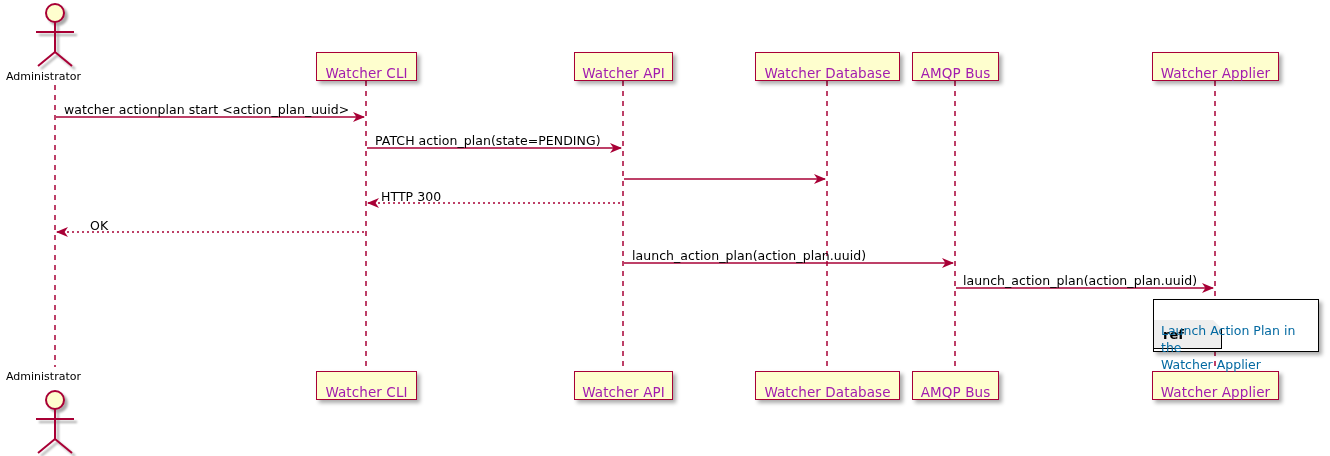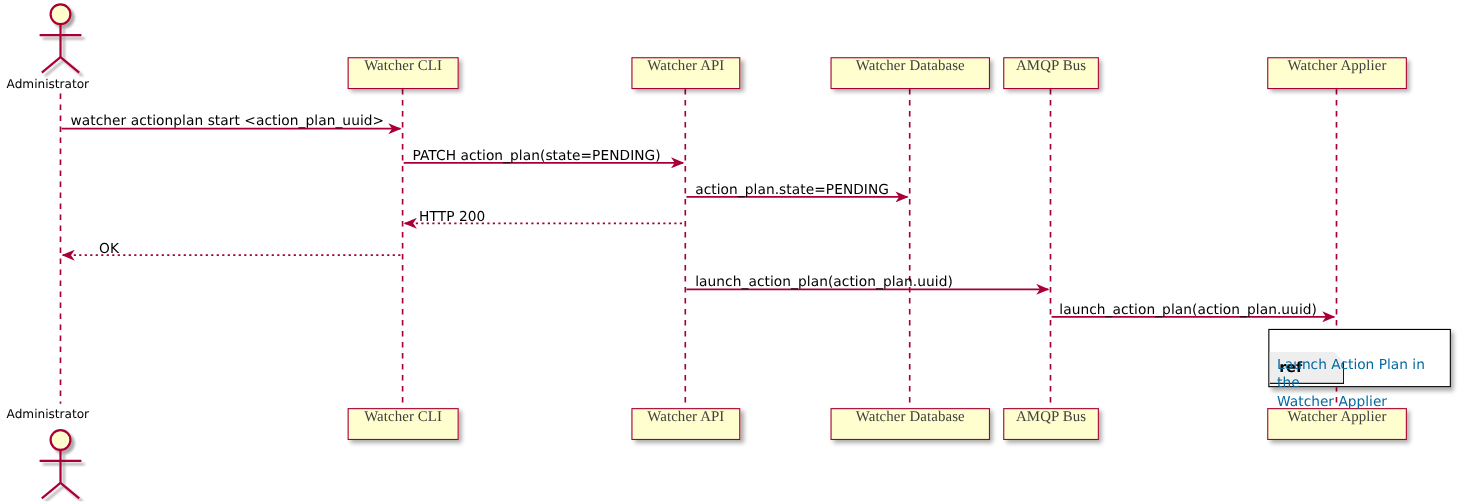--- a/index.html
+++ b/index.html
@@ -24,30 +24,29 @@
     top: 0;
     width: 1330px;
     height: 456px;
   }
   
   .pbox {
     position: absolute;
     box-sizing: border-box;
     background: #FEFECE;
     border: 1.5px solid #A80036;
-    color: #404040;
+    color: #a21caf;
     font-size: 13.5px;
     line-height: 1;
     display: flex;
-    align-items: flex-start;
+    align-items: flex-end;
     justify-content: center;
     white-space: nowrap;
     box-shadow: 3px 3px 4px rgba(0,0,0,0.33);
     letter-spacing: 0.1px;
-    font-family: Liberation Serif, serif;
   }
   
   .actor-label {
     position: absolute;
     font-size: 11px;
     color: #000000;
     white-space: nowrap;
   }
   
   .msg-label {
@@ -174,22 +173,21 @@
   </div>
   <div class="pbox" style="left:1152px; top:371px; width:127px; height:29px;">
     <span>Watcher Applier</span>
   </div>
 
   <div class="actor-label" style="left:6px; top:70px;">Administrator</div>
   <div class="actor-label" style="left:6px; top:370px;">Administrator</div>
 
   <div class="msg-label" style="left:375px; top:133px;">PATCH action_plan(state=PENDING)</div>
   <div class="msg-label" style="left:64px; top:102px;">watcher actionplan start &lt;action_plan_uuid&gt;</div>
-  <div class="msg-label" style="left:632px; top:164px;">action_plan.state=PENDING</div>
-  <div class="msg-label" style="left:381px; top:189px;">HTTP 200</div>
+  <div class="msg-label" style="left:381px; top:189px;">HTTP 300</div>
   <div class="msg-label" style="left:90px; top:218px;">OK</div>
   <div class="msg-label" style="left:632px; top:248px;">launch_action_plan(action_plan.uuid)</div>
   <div class="msg-label" style="left:963px; top:273px;">launch_action_plan(action_plan.uuid)</div>
 
   <div class="ref-box" style="left:1153px; top:299px; width:166px; height:53px;">
     <div class="ref-tab ref-tab-clip" style="width:68px; height:29px;margin-top:20px;">
       <span>ref</span>
     </div>
     <div class="ref-text" style="left:7px; top:22px; width:158px;">Launch Action Plan in the
 Watcher Applier</div>

